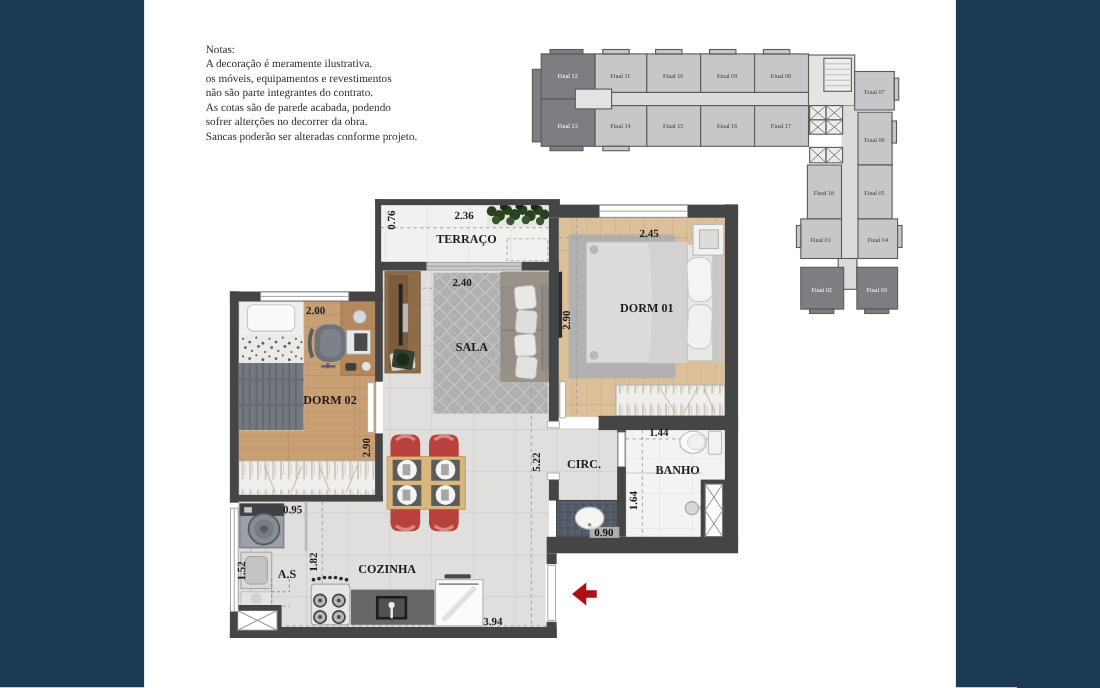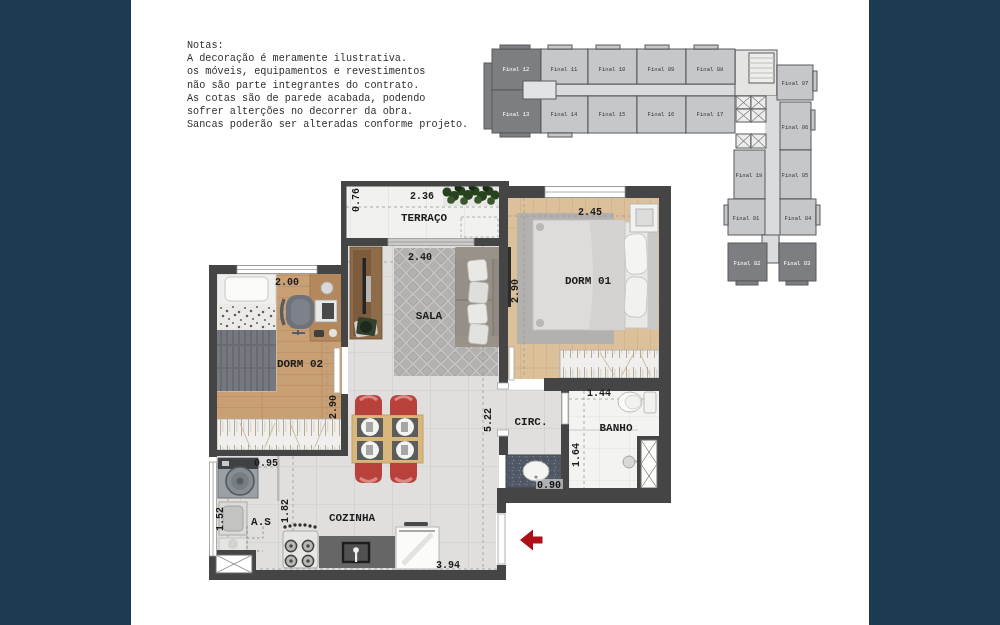--- a/index.html
+++ b/index.html
@@ -1,16 +1,16 @@
 <!DOCTYPE html>
 <html><head>
 <meta charset="utf-8">
 <style>
 html,body{margin:0;padding:0;background:#fff}
-#page{position:relative;width:1000px;height:625px;overflow:hidden;font-family:Liberation Mono, monospace}
+#page{position:relative;width:1000px;height:625px;overflow:hidden;font-family:Liberation Serif, serif}
 </style>
 </head>
 <body>
 <div id="page">
 <svg width="1000" height="625" viewBox="0 0 1000 625">
 <defs>
 <pattern id="tile" width="38" height="38" patternUnits="userSpaceOnUse" x="13" y="10">
   <rect width="38" height="38" fill="#e0dfdd"></rect>
   <path d="M0 0H38V38" fill="none" stroke="#cdccca" stroke-width="1.2"></path>
 </pattern>

